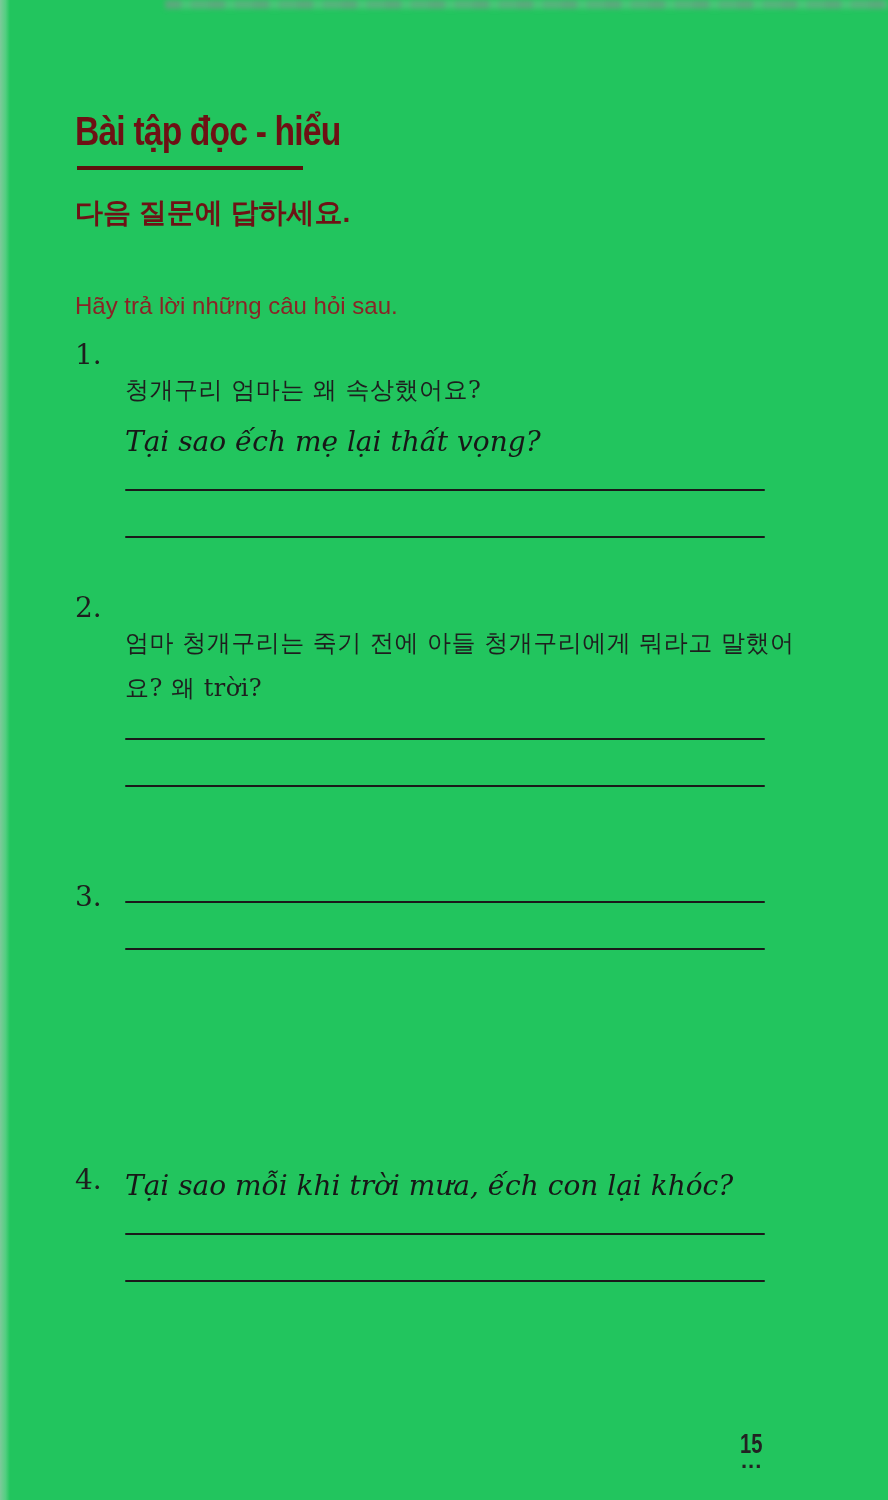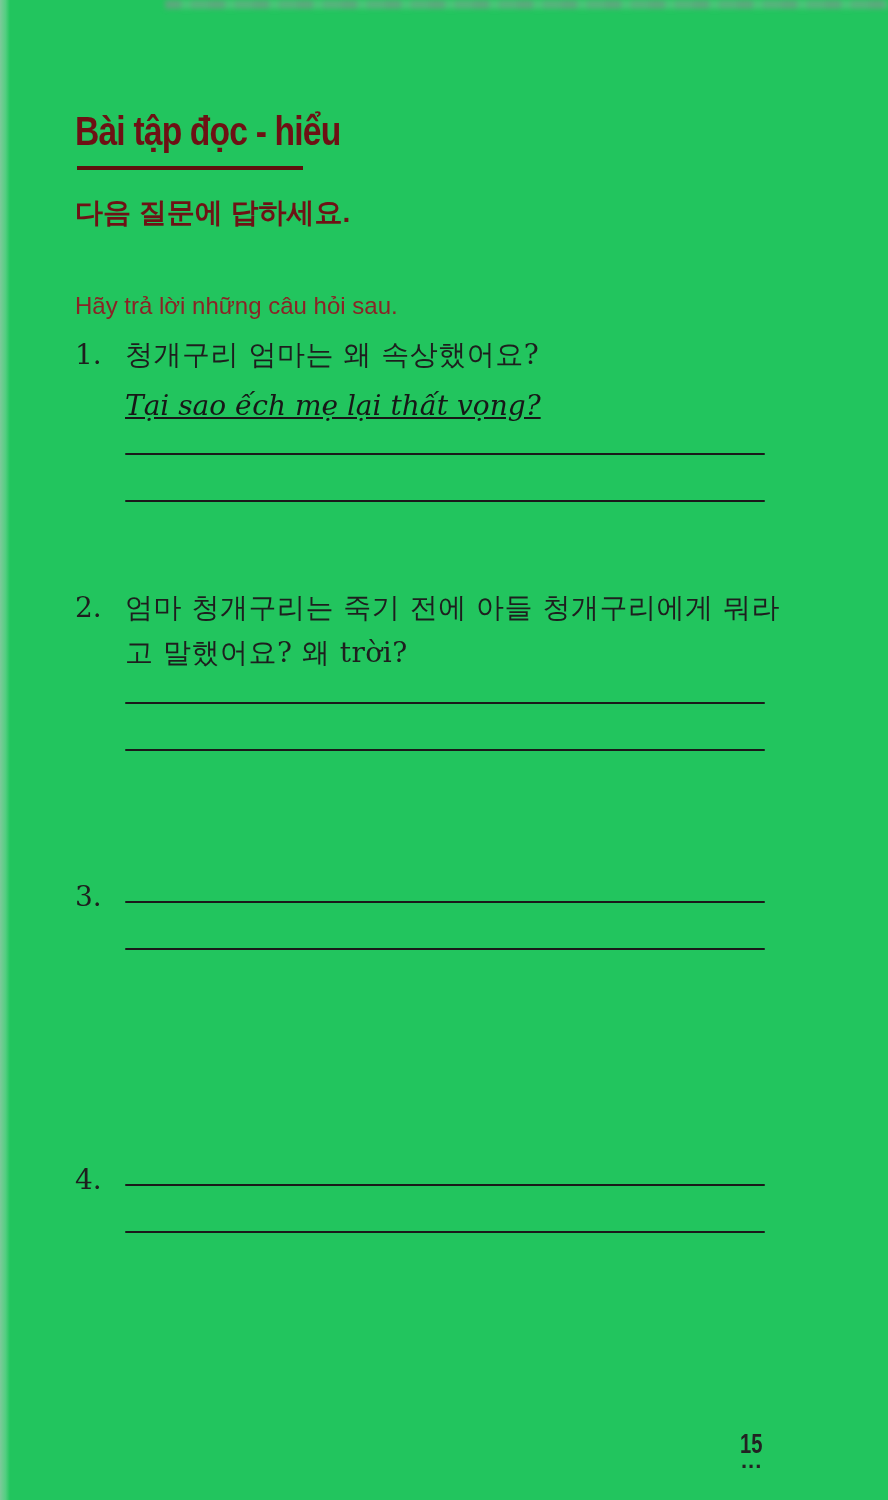--- a/index.html
+++ b/index.html
@@ -80,33 +80,33 @@
   .q-num {
     flex: 0 0 50px;
     font-family: "DejaVu Serif", "Liberation Serif", serif;
     font-size: 28px;
     line-height: 45px;
     color: #1e1e1e;
   }
   .q-body { flex: 1 1 auto; }
   .q-ko {
     font-family: "DejaVu Serif", "Liberation Serif", serif;
-    font-size: 28px;
+    font-size: 24px;
     line-height: 45px;
     color: #1e1e1e;
     letter-spacing: 0.5px;
+    margin-top: 36px;
   }
   .q-vi {
     font-family: "DejaVu Serif", "Liberation Serif", serif;
     font-style: italic;
     font-size: 28px;
     line-height: 40px;
     margin-top: 9px;
     color: #171717;
-    text-decoration: underline;
   }
   .ans-line {
     width: 640px;
     height: 0;
     border-top: 2px solid #1a1a1a;
     border-radius: 1px;
   }
   .ans-line.first { margin-top: 27px; }
   .ans-line.second { margin-top: 45px; }
 
@@ -173,20 +173,21 @@
         <div class="ans-line first"></div>
         <div class="ans-line second"></div>
       </div>
     </div>
   </div>
 
   <div class="q" style="top:1157px">
     <div class="q-row">
       <span class="q-num">4.</span>
       <div class="q-body">
+        <div class="q-vi">Tại sao mỗi khi trời mưa, ếch con lại khóc?</div>
         <div class="ans-line first"></div>
         <div class="ans-line second"></div>
       </div>
     </div>
   </div>
 
   <div class="page-num">15</div>
   <div class="page-dots">...</div>
 
 </div>

